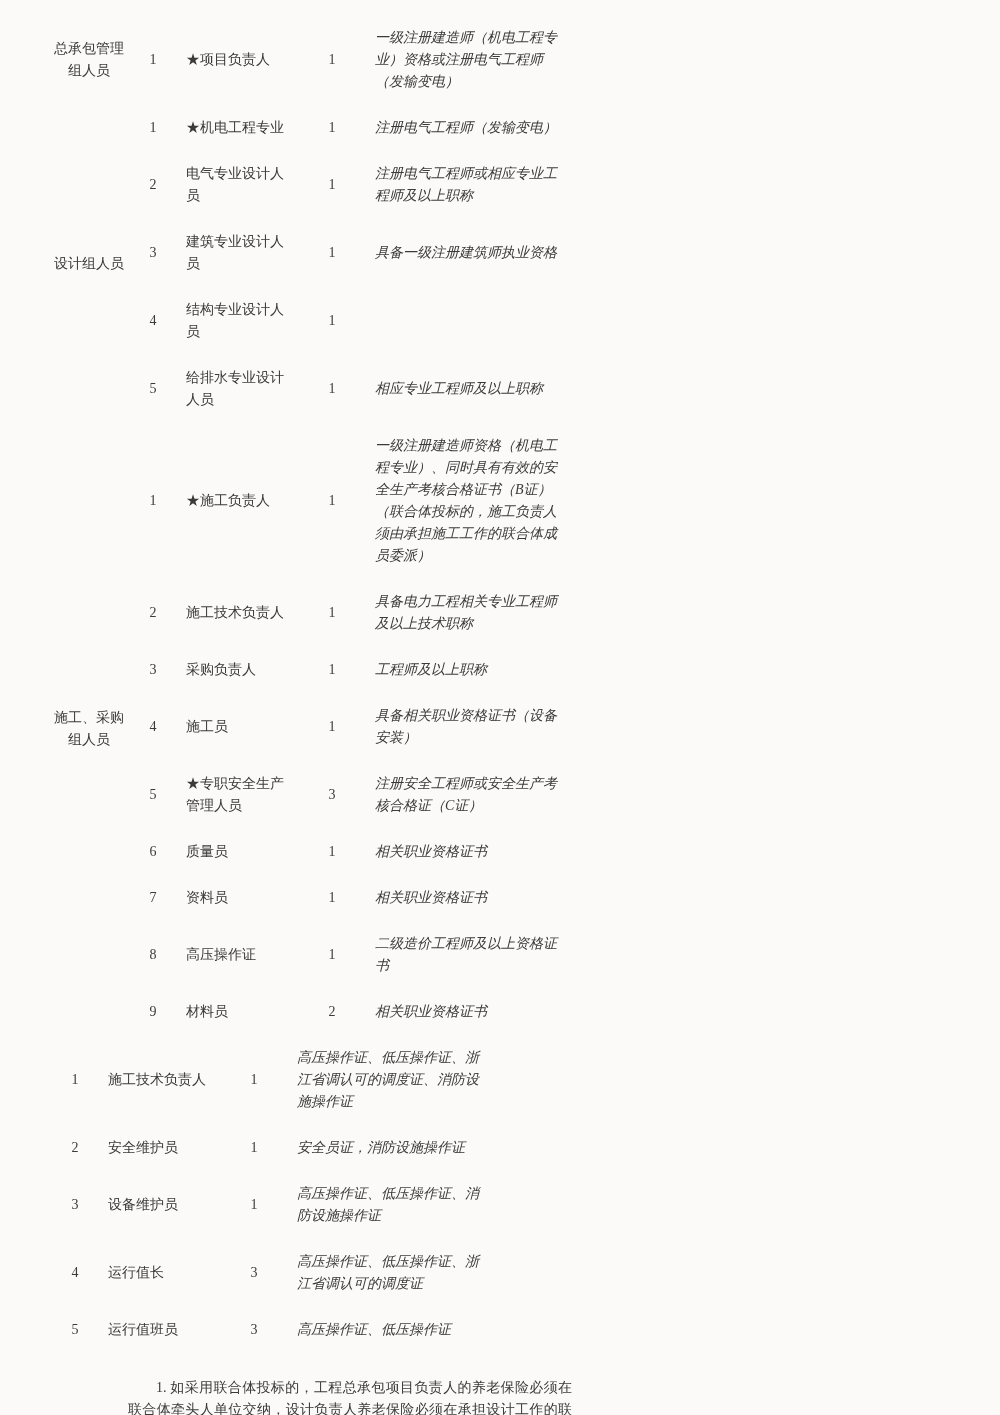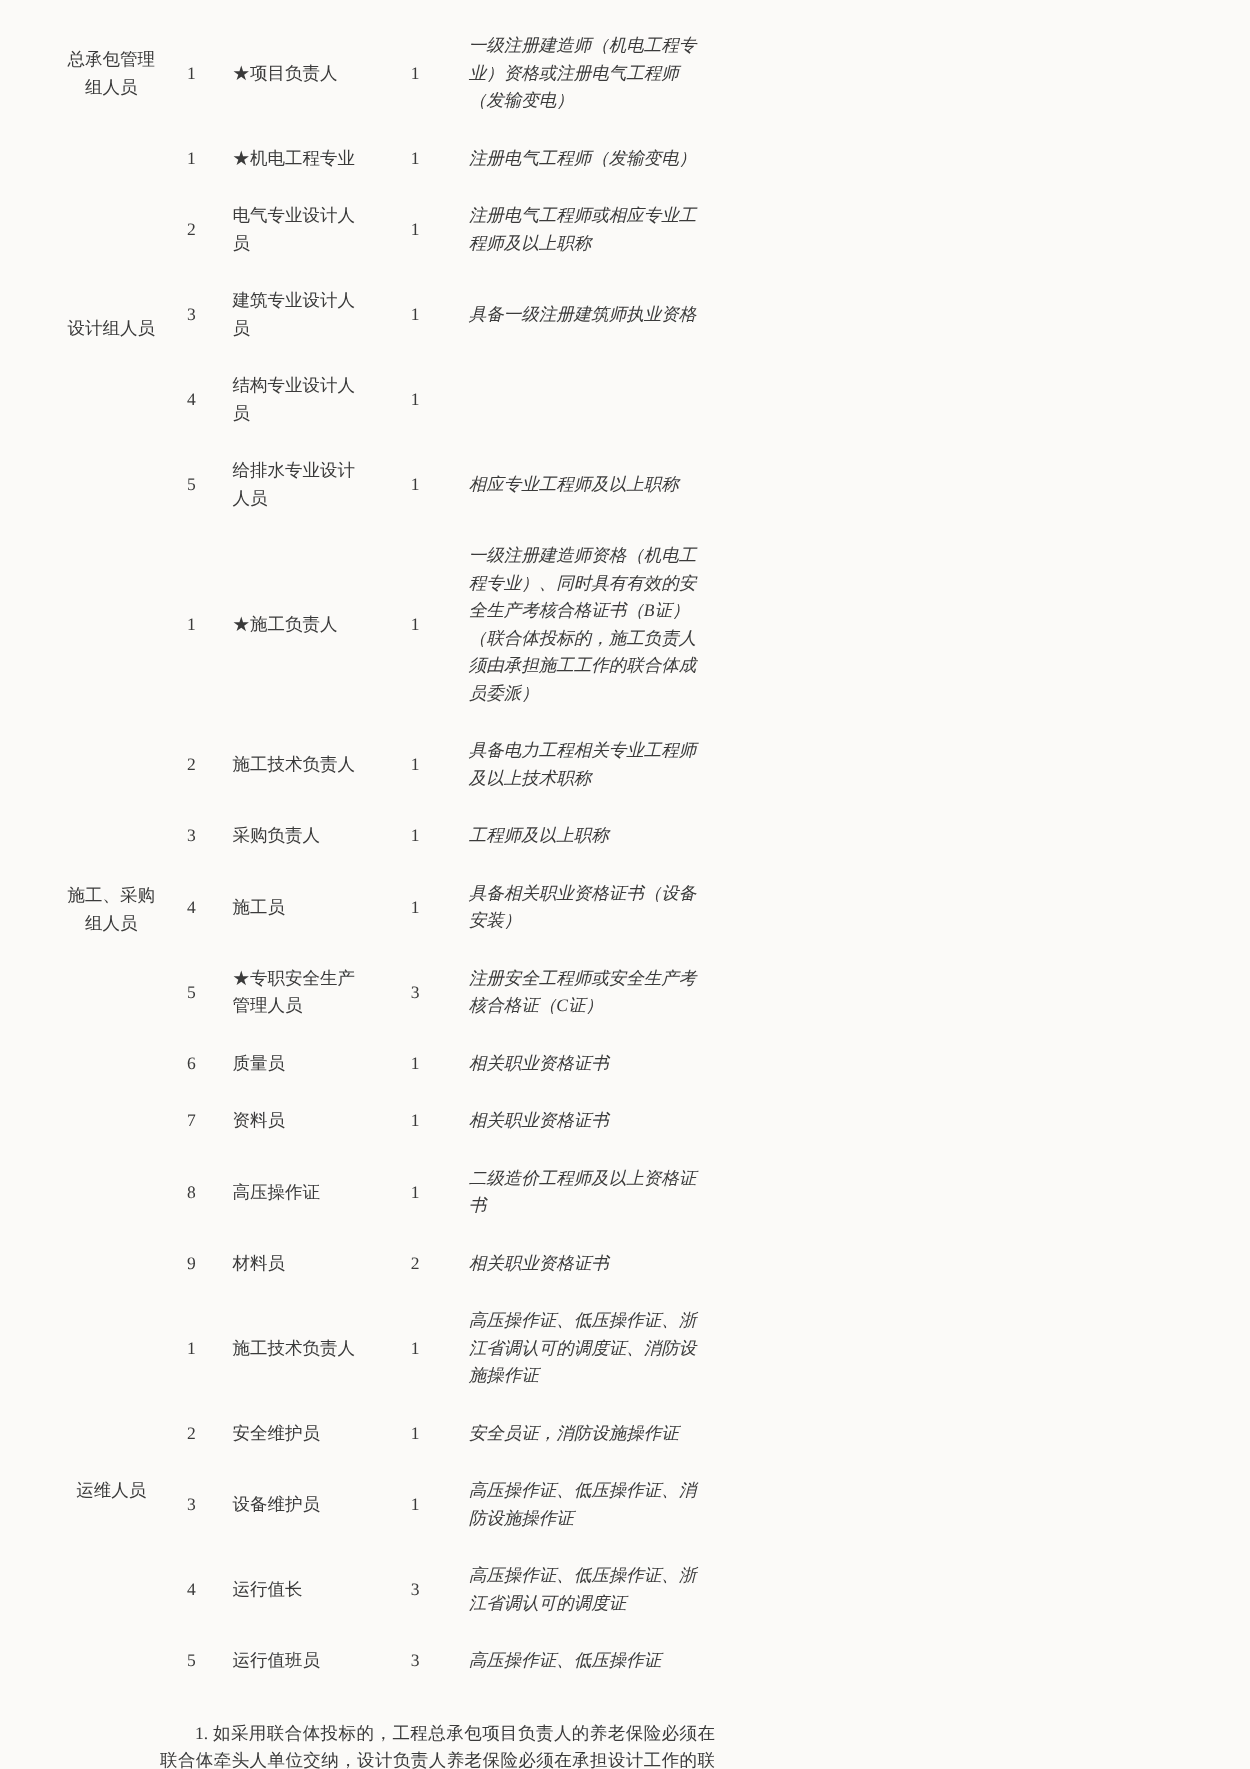--- a/index.html
+++ b/index.html
@@ -162,21 +162,20 @@
   </div>
           <div class="row">
     <div class="cell seq">9</div>
     <div class="cell position">材料员</div>
     <div class="cell count">2</div>
     <div class="cell requirement">相关职业资格证书</div>
   </div>
         </div>
   </div>
       <div class="group">
-    <div class="group-name">运维人员</div>
     <div class="rows">
           <div class="row">
     <div class="cell seq">1</div>
     <div class="cell position">施工技术负责人</div>
     <div class="cell count">1</div>
     <div class="cell requirement">高压操作证、低压操作证、浙江省调认可的调度证、消防设施操作证</div>
   </div>
           <div class="row">
     <div class="cell seq">2</div>
     <div class="cell position">安全维护员</div>

